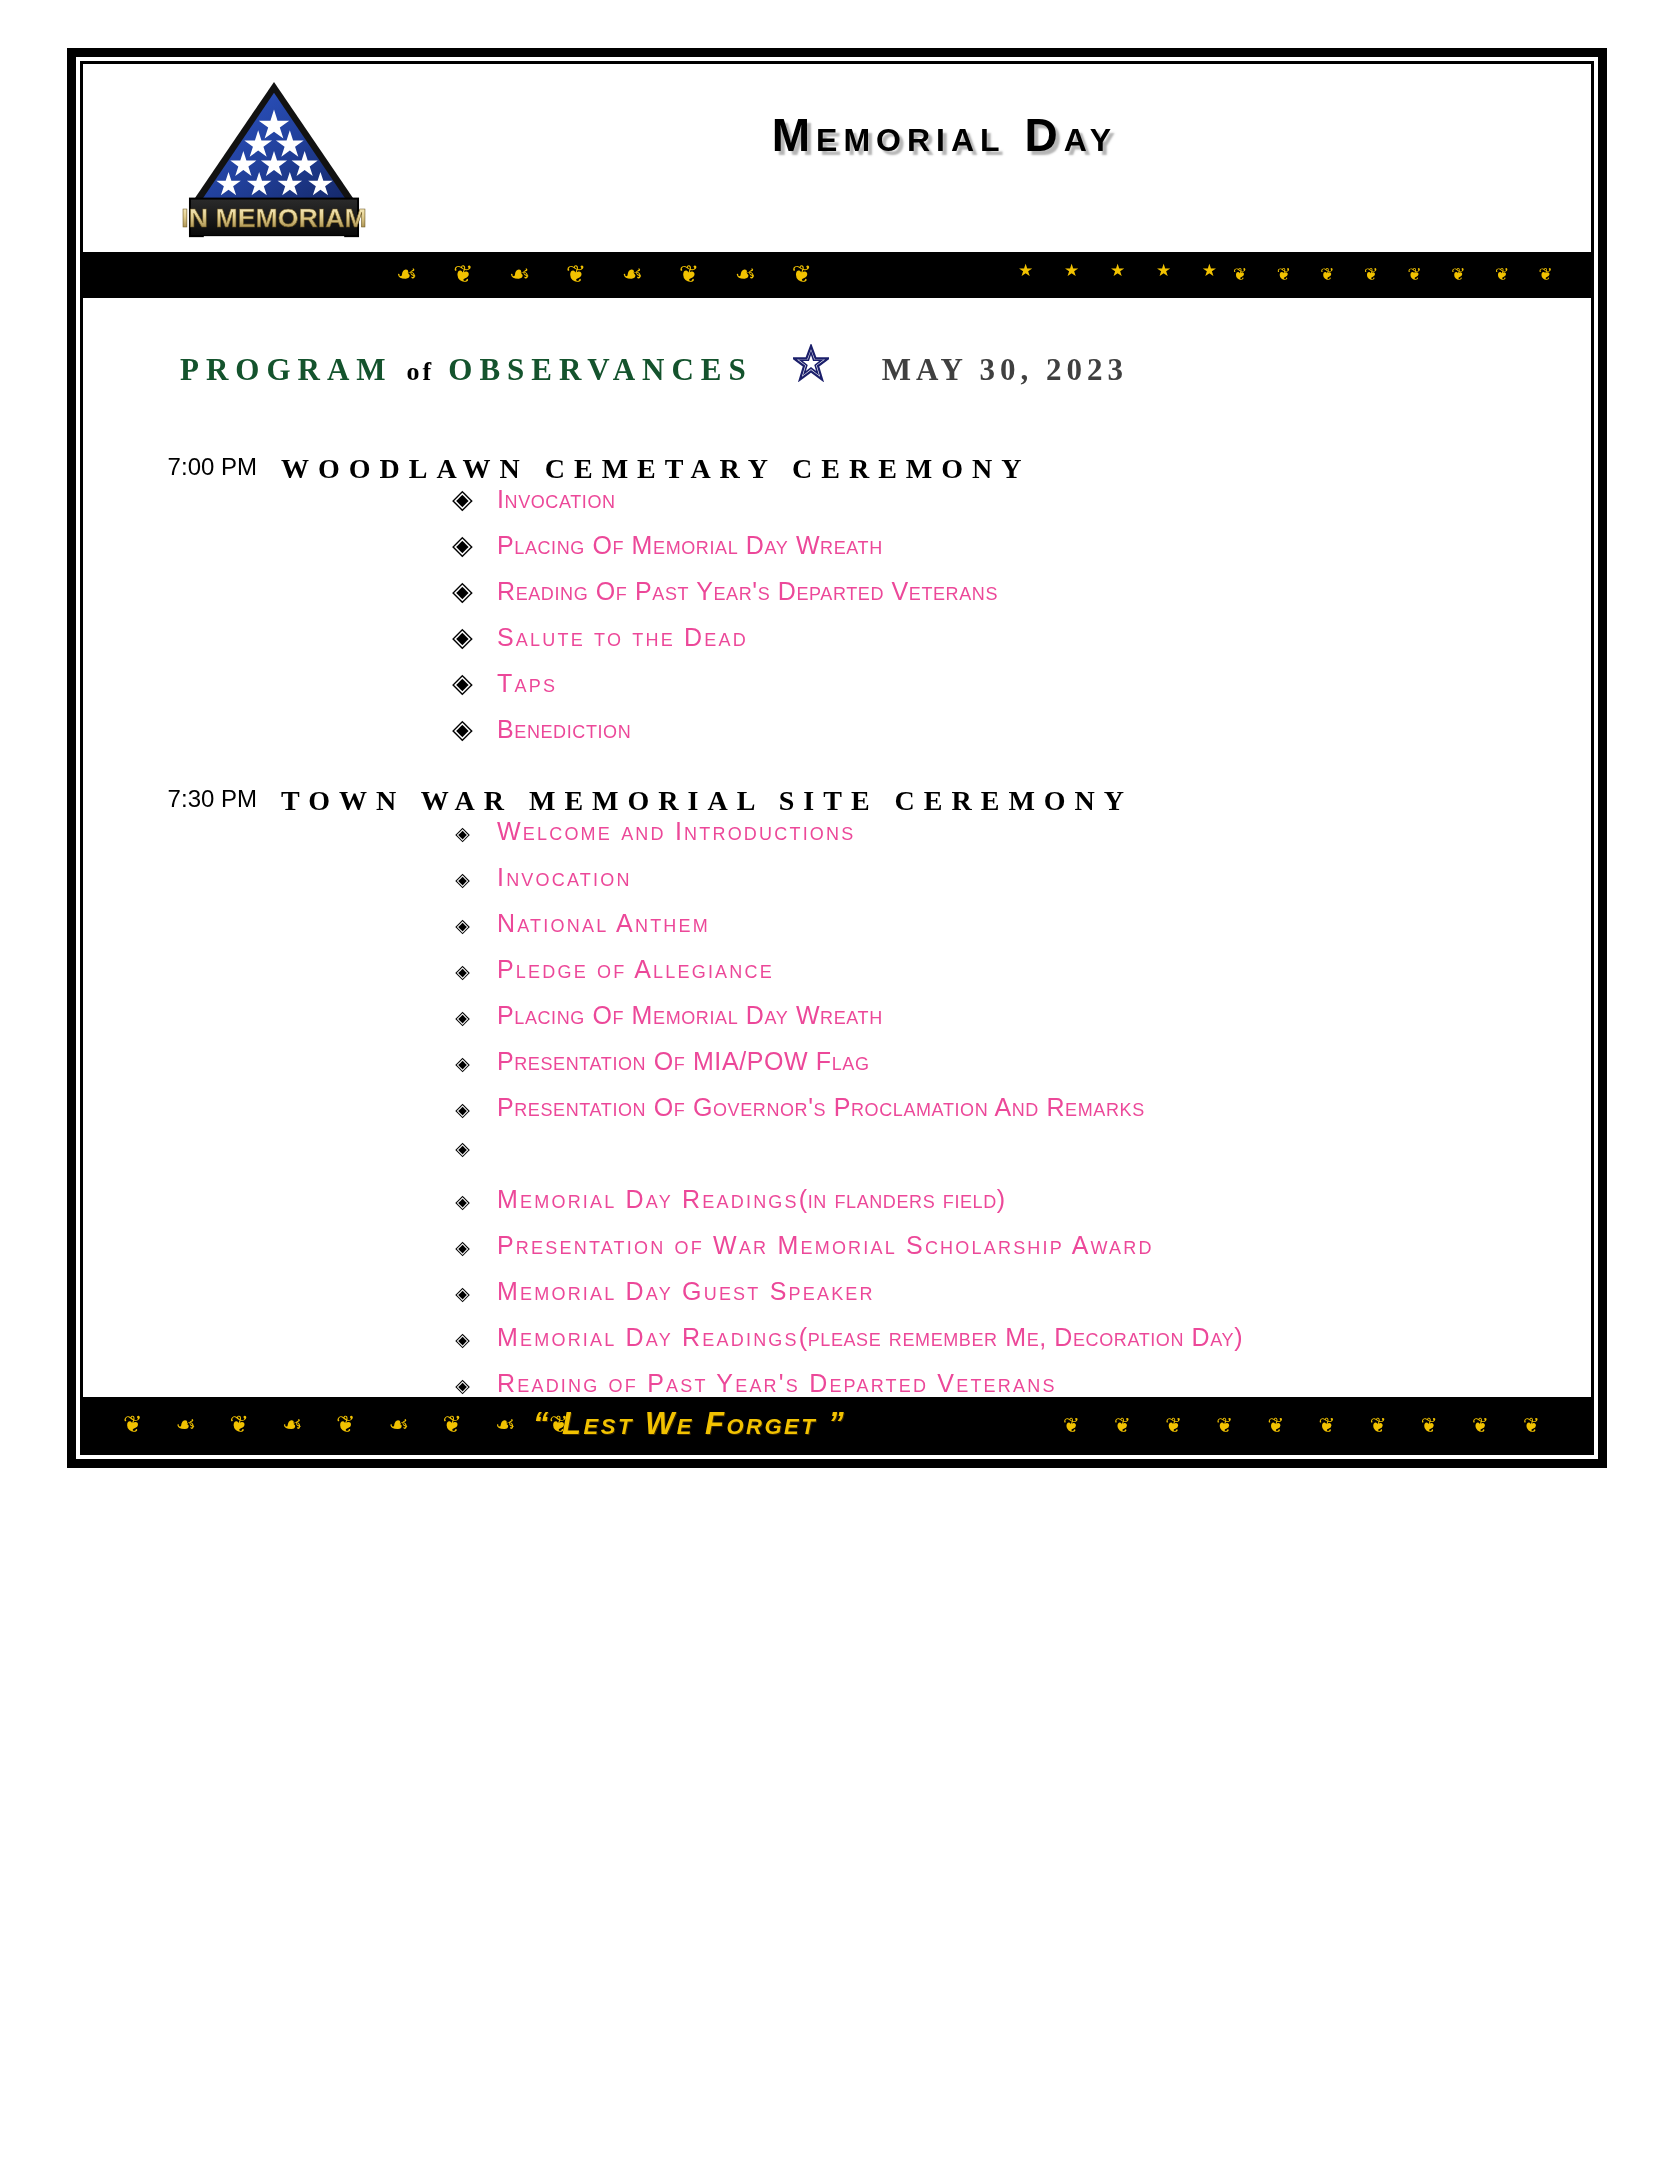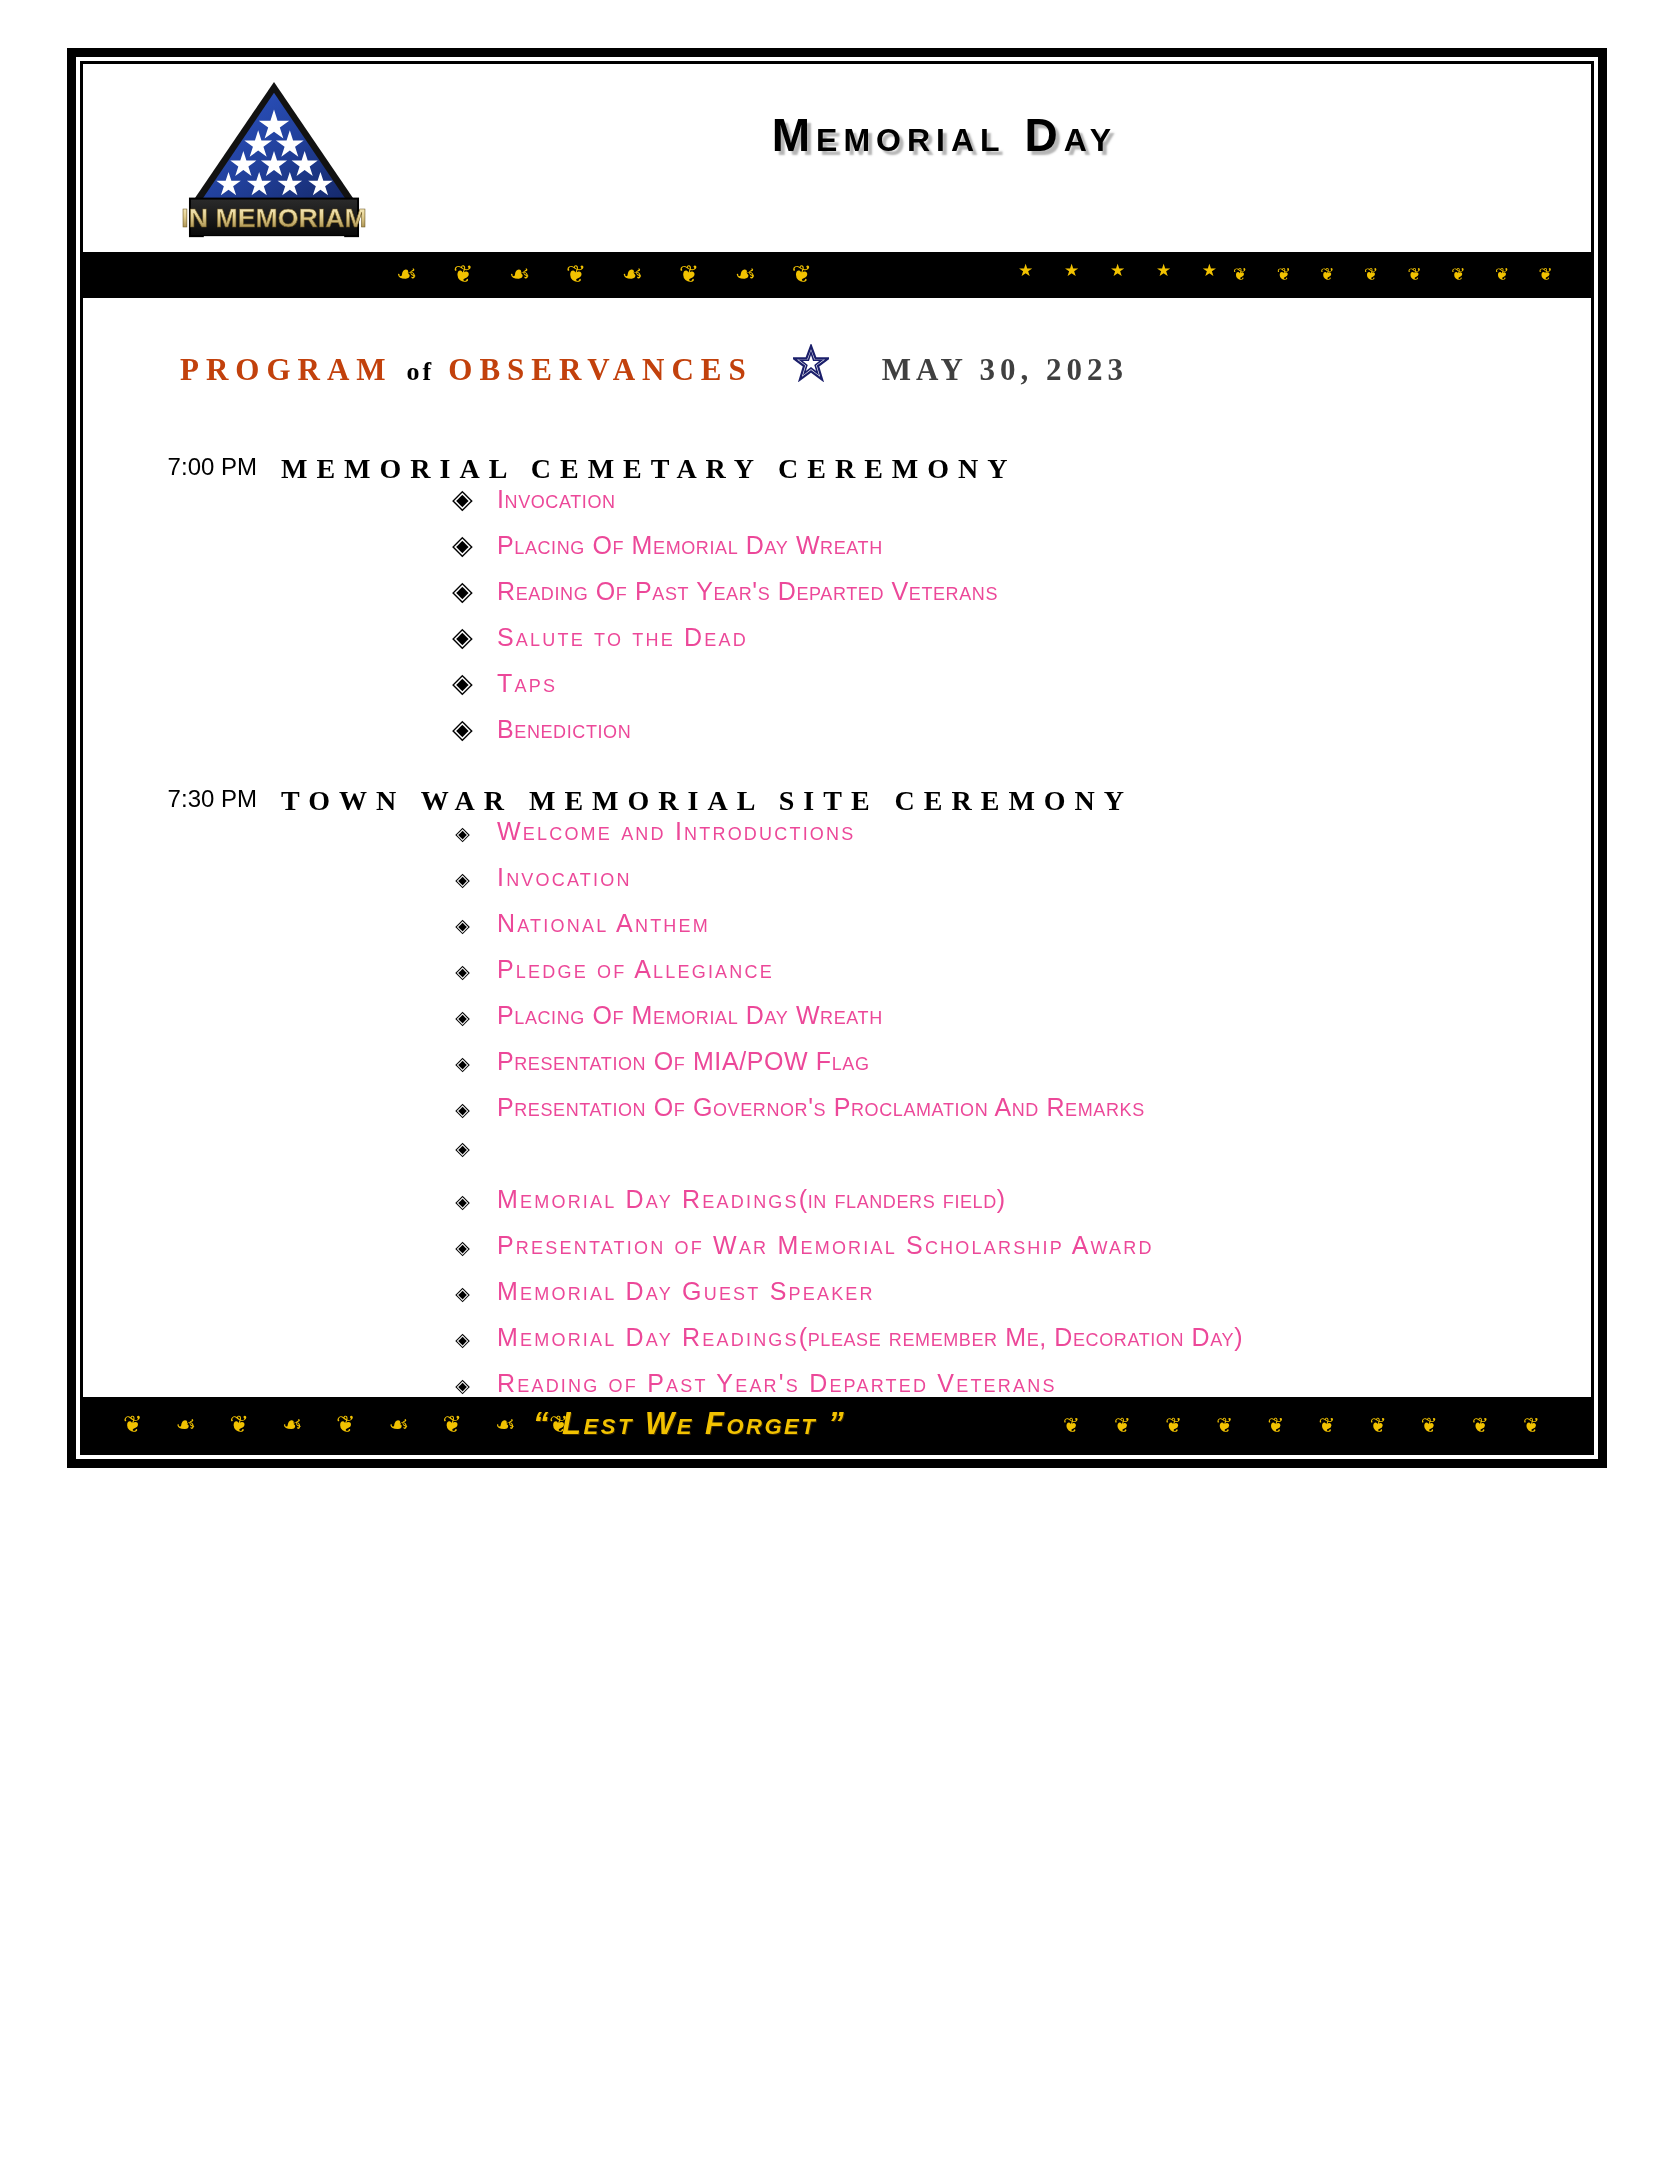--- a/index.html
+++ b/index.html
@@ -97,21 +97,21 @@
     height: 111px;
     padding-left: 97px;
     padding-top: 46px;
     white-space: nowrap;
   }
   .prog-label {
     font-family: "Liberation Serif", serif;
     font-weight: bold;
     font-size: 31px;
     letter-spacing: 7px;
-    color: #c2410c;
+    color: #14532d;
   }
   .prog-of {
     font-family: "Liberation Serif", serif;
     font-weight: bold;
     font-size: 26px;
     letter-spacing: 3px;
     color: #000000;
     padding: 0 14px;
   }
   .star-blue {
@@ -290,21 +290,21 @@
           <polygon points="18,8.5 20.6,16.2 28.5,16.2 22.2,21.2 24.6,29.2 18,24 11.4,29.2 13.8,21.2 7.5,16.2 15.4,16.2" fill="none" stroke="#1B1F6B" stroke-width="1.6"></polygon>
         </svg>
       </span><span class="prog-date">MAY 30, 2023</span>
     </div>
 
     <div class="schedule">
 
       <div class="sect sect-1">
         <div class="sect-head">
           <span class="sect-time">7:00 PM</span>
-          <span class="sect-title">MEMORIAL CEMETARY CEREMONY</span>
+          <span class="sect-title">WOODLAWN CEMETARY CEREMONY</span>
         </div>
         <ul class="items">
           <li class="item">
             <span class="bullet">◈</span>
             <span class="item-label">Invocation</span>
           </li>
           <li class="item">
             <span class="bullet">◈</span>
             <span class="item-label">Placing Of Memorial Day Wreath</span>
           </li>

